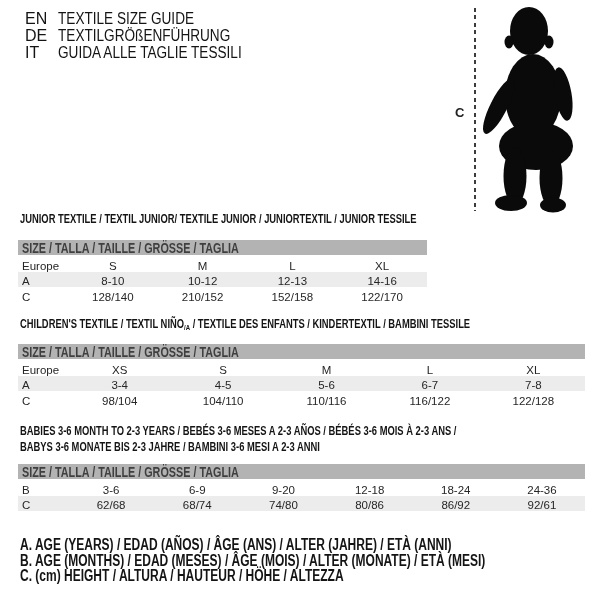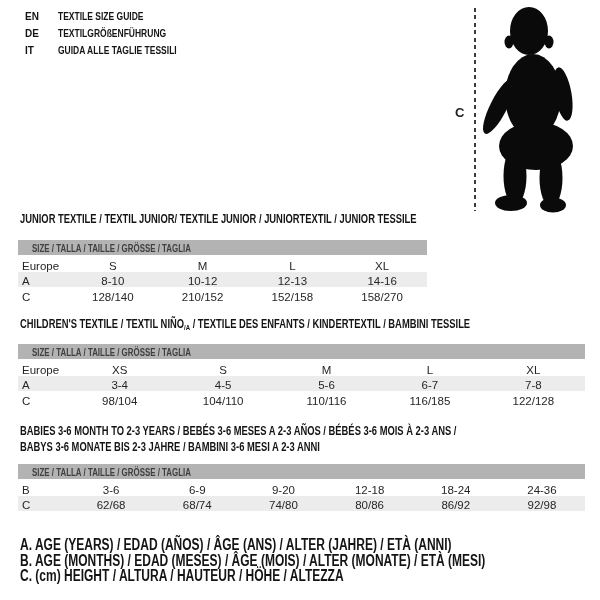--- a/index.html
+++ b/index.html
@@ -7,39 +7,39 @@
     width:600px; height:600px; position:relative; background:#ffffff;
     font-family:"Liberation Sans", sans-serif; overflow:hidden;
     --band:#b3b3b3; --shade:#ececec; --ink:#141414; --sil:#0a0a0a;
   }
   .cond   { display:inline-block; transform:scaleX(0.75); transform-origin:0 50%; white-space:nowrap; }
   .cond85 { display:inline-block; transform:scaleX(0.85); transform-origin:0 50%; white-space:nowrap; }
   .cond72 { display:inline-block; transform:scaleX(0.72); transform-origin:0 50%; white-space:nowrap; }
 
   
   #lang-block { position:absolute; left:25px; top:11px; }
-  .lang-row   { display:flex; height:17px; align-items:flex-start; font-weight:bold; font-size:10px; color:var(--ink); }
+  .lang-row   { display:flex; height:17px; align-items:flex-end; font-weight:normal; font-size:16px; color:var(--ink); }
   .lang-code  { width:33px; flex:none; }
 
   
   #baby-svg     { position:absolute; left:482px; top:4px; color:var(--sil); }
   #height-line  { position:absolute; left:474px; top:8px; width:2px; height:203px;
                   background:repeating-linear-gradient(to bottom,#3c3c3c 0 4px,transparent 4px 7.5px); }
   #height-label { position:absolute; left:455px; top:105px; font-weight:bold; font-size:13px; color:#222; }
 
   
   .title { position:absolute; left:20px; font-weight:bold; font-size:12.5px; color:var(--ink);
            height:14px; line-height:14px; white-space:nowrap; }
   .title.two-line div { height:15.5px; line-height:15.5px; }
   .subsc { font-size:8px; vertical-align:-2px; }
 
   
   .tbl      { position:absolute; left:18px; }
   .tbl-head { height:15px; background:var(--band); display:flex; align-items:center;
-              padding-left:14px; font-weight:bold; font-size:11px; color:#3f3f3f; margin-bottom:1px; }
+              padding-left:4px; font-weight:bold; font-size:15px; color:#3f3f3f; margin-bottom:1px; }
   .trow     { display:flex; height:15.5px; align-items:flex-end; font-size:11.5px; color:#262626; }
   .trow.shaded { background:var(--shade); }
   .tlabel   { width:50px; flex:none; padding-left:4px; box-sizing:border-box; }
   .tcell    { flex:1; text-align:center; }
 
   
   #footnotes { position:absolute; left:20px; top:537px; }
   .footnote  { height:15.5px; line-height:15.5px; font-weight:bold; font-size:16px; color:var(--ink); white-space:nowrap; }
 </style>
 </head>
@@ -98,21 +98,21 @@
         <div class="tcell">8-10</div>
         <div class="tcell">10-12</div>
         <div class="tcell">12-13</div>
         <div class="tcell">14-16</div>
       </div>
       <div class="trow">
         <div class="tlabel">C</div>
         <div class="tcell">128/140</div>
         <div class="tcell">210/152</div>
         <div class="tcell">152/158</div>
-        <div class="tcell">158/270</div>
+        <div class="tcell">122/170</div>
       </div>
     </div>
 </div>
 
 <div class="title" style="top:317px">
   <span class="cond"><span>CHILDREN'S TEXTILE / TEXTIL NIÑO</span><span class="subsc">/A</span><span> / TEXTILE DES ENFANTS / KINDERTEXTIL / BAMBINI TESSILE</span></span>
 </div>
 <div class="tbl" style="top:344px; width:567px">
   <div class="tbl-head">
     <span class="cond72">SIZE / TALLA / TAILLE / GRÖSSE / TAGLIA</span>
@@ -132,21 +132,21 @@
         <div class="tcell">4-5</div>
         <div class="tcell">5-6</div>
         <div class="tcell">6-7</div>
         <div class="tcell">7-8</div>
       </div>
       <div class="trow">
         <div class="tlabel">C</div>
         <div class="tcell">98/104</div>
         <div class="tcell">104/110</div>
         <div class="tcell">110/116</div>
-        <div class="tcell">116/185</div>
+        <div class="tcell">116/122</div>
         <div class="tcell">122/128</div>
       </div>
     </div>
 </div>
 
 <div class="title two-line" style="top:424px">
   <div><span class="cond">BABIES 3-6 MONTH TO 2-3 YEARS / BEBÉS 3-6 MESES A 2-3 AÑOS / BÉBÉS 3-6 MOIS À 2-3 ANS /</span></div>
   <div><span class="cond">BABYS 3-6 MONATE BIS 2-3 JAHRE / BAMBINI 3-6 MESI A 2-3 ANNI</span></div>
 </div>
 <div class="tbl" style="top:464px; width:567px">
@@ -163,21 +163,21 @@
         <div class="tcell">18-24</div>
         <div class="tcell">24-36</div>
       </div>
       <div class="trow shaded">
         <div class="tlabel">C</div>
         <div class="tcell">62/68</div>
         <div class="tcell">68/74</div>
         <div class="tcell">74/80</div>
         <div class="tcell">80/86</div>
         <div class="tcell">86/92</div>
-        <div class="tcell">92/98</div>
+        <div class="tcell">92/61</div>
       </div>
     </div>
 </div>
 
 <div id="footnotes">
   <div class="footnote">
     <span class="cond">A. AGE (YEARS) / EDAD (AÑOS) / ÂGE (ANS) / ALTER (JAHRE) / ETÀ (ANNI)</span>
   </div>
   <div class="footnote">
     <span class="cond">B. AGE (MONTHS) / EDAD (MESES) / ÂGE (MOIS) / ALTER (MONATE) / ETÀ (MESI)</span>

